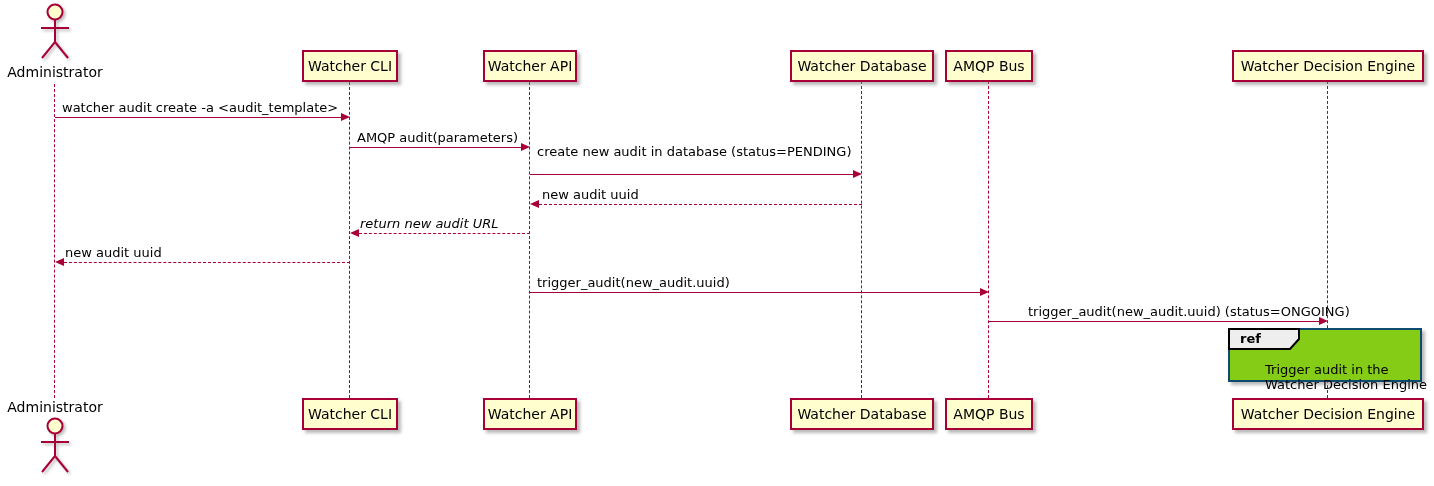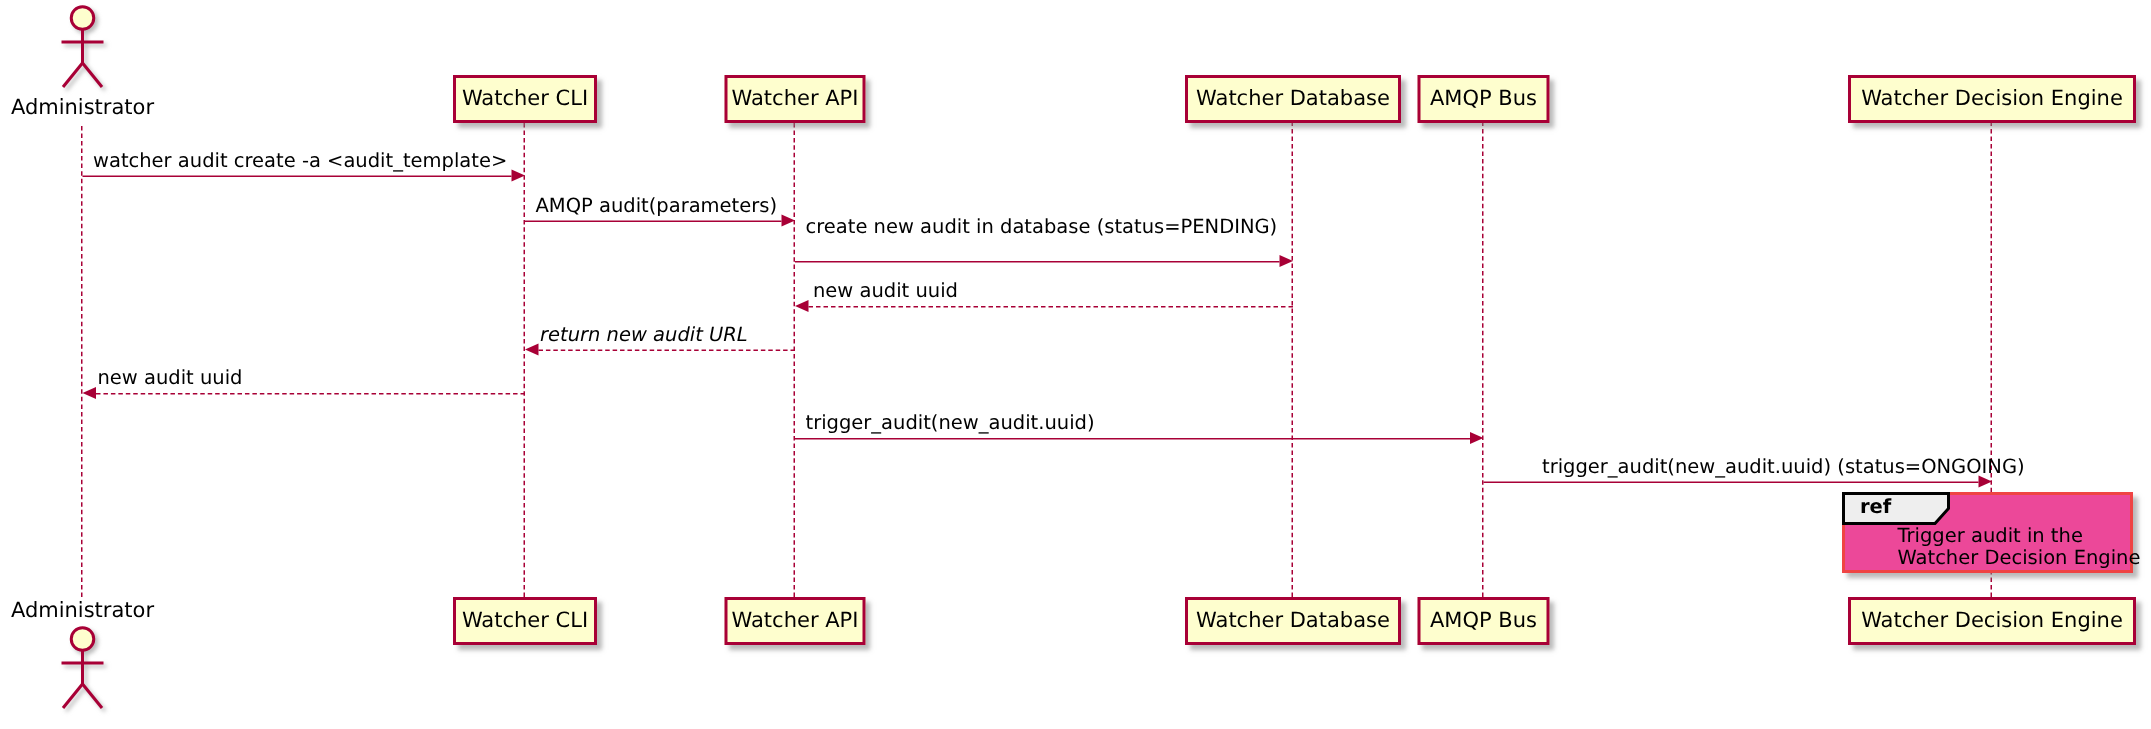--- a/index.html
+++ b/index.html
@@ -20,29 +20,29 @@
   .msg-label { position:absolute; font-size:13px; line-height:16px; white-space:nowrap; }
   .msg-line-solid  { position:absolute; height:0; border-top:1px solid #A80036; }
   .msg-line-dashed { position:absolute; height:0; border-top:1px dashed #A80036; }
   .arrow-right { position:absolute; width:0; height:0;
     border-top:4px solid transparent; border-bottom:4px solid transparent;
     border-left:9px solid #A80036; }
   .arrow-left { position:absolute; width:0; height:0;
     border-top:4px solid transparent; border-bottom:4px solid transparent;
     border-right:9px solid #A80036; }
   .ref-box {
-    position:absolute; background:#ec4899; border:2px solid #ef4444;
+    position:absolute; background:#84cc16; border:2px solid #0c4a6e;
     box-shadow:3px 3px 3px rgba(130,130,130,0.55);
   }
   .ref-tab { position:absolute; left:-2px; top:-2px; }
   .ref-keyword {
     position:absolute; left:10px; top:1px; font-size:13px; font-weight:bold;
   }
   .ref-content {
-    position:absolute; left:0; top:20px; width:100%; text-align:center;padding-left:35px;
+    position:absolute; left:0; top:32px; width:100%; text-align:center;padding-left:35px;
   }
   .ref-content-inner {
     display:inline-block; text-align:left; font-size:13px; line-height:15px; white-space:nowrap;
   }
 </style>
 </head>
 <body>
 
 <div class="canvas">
 

